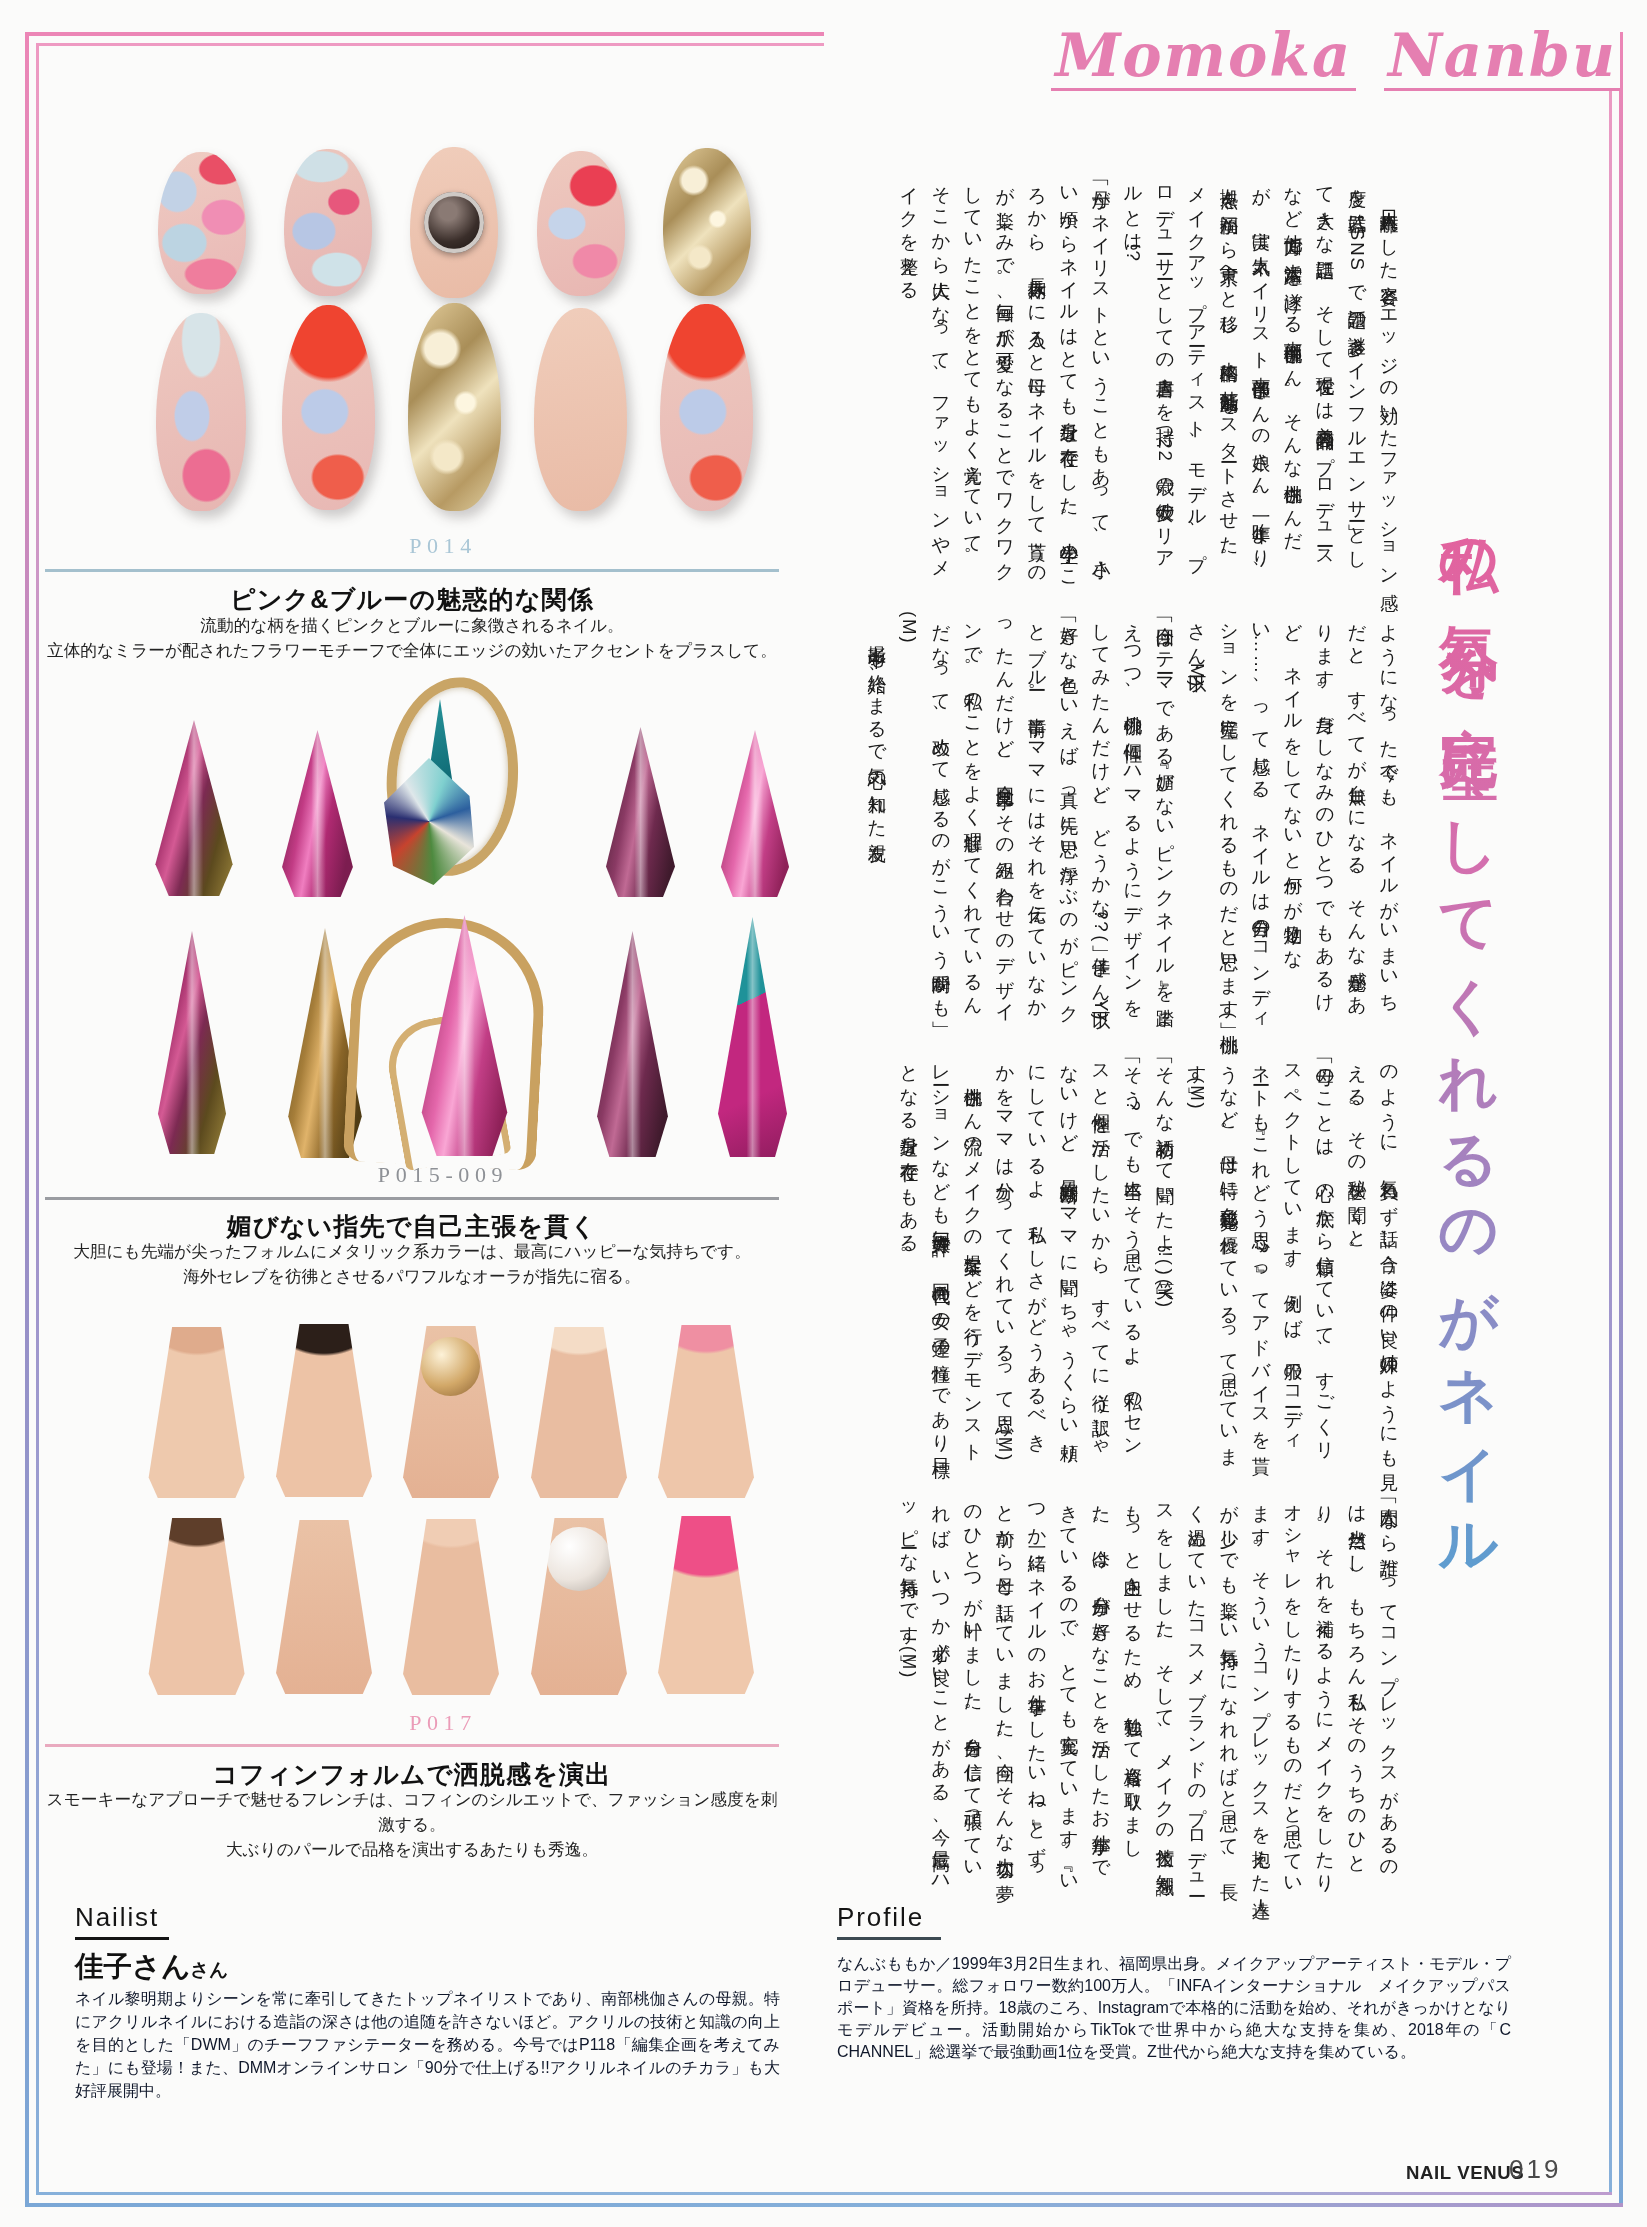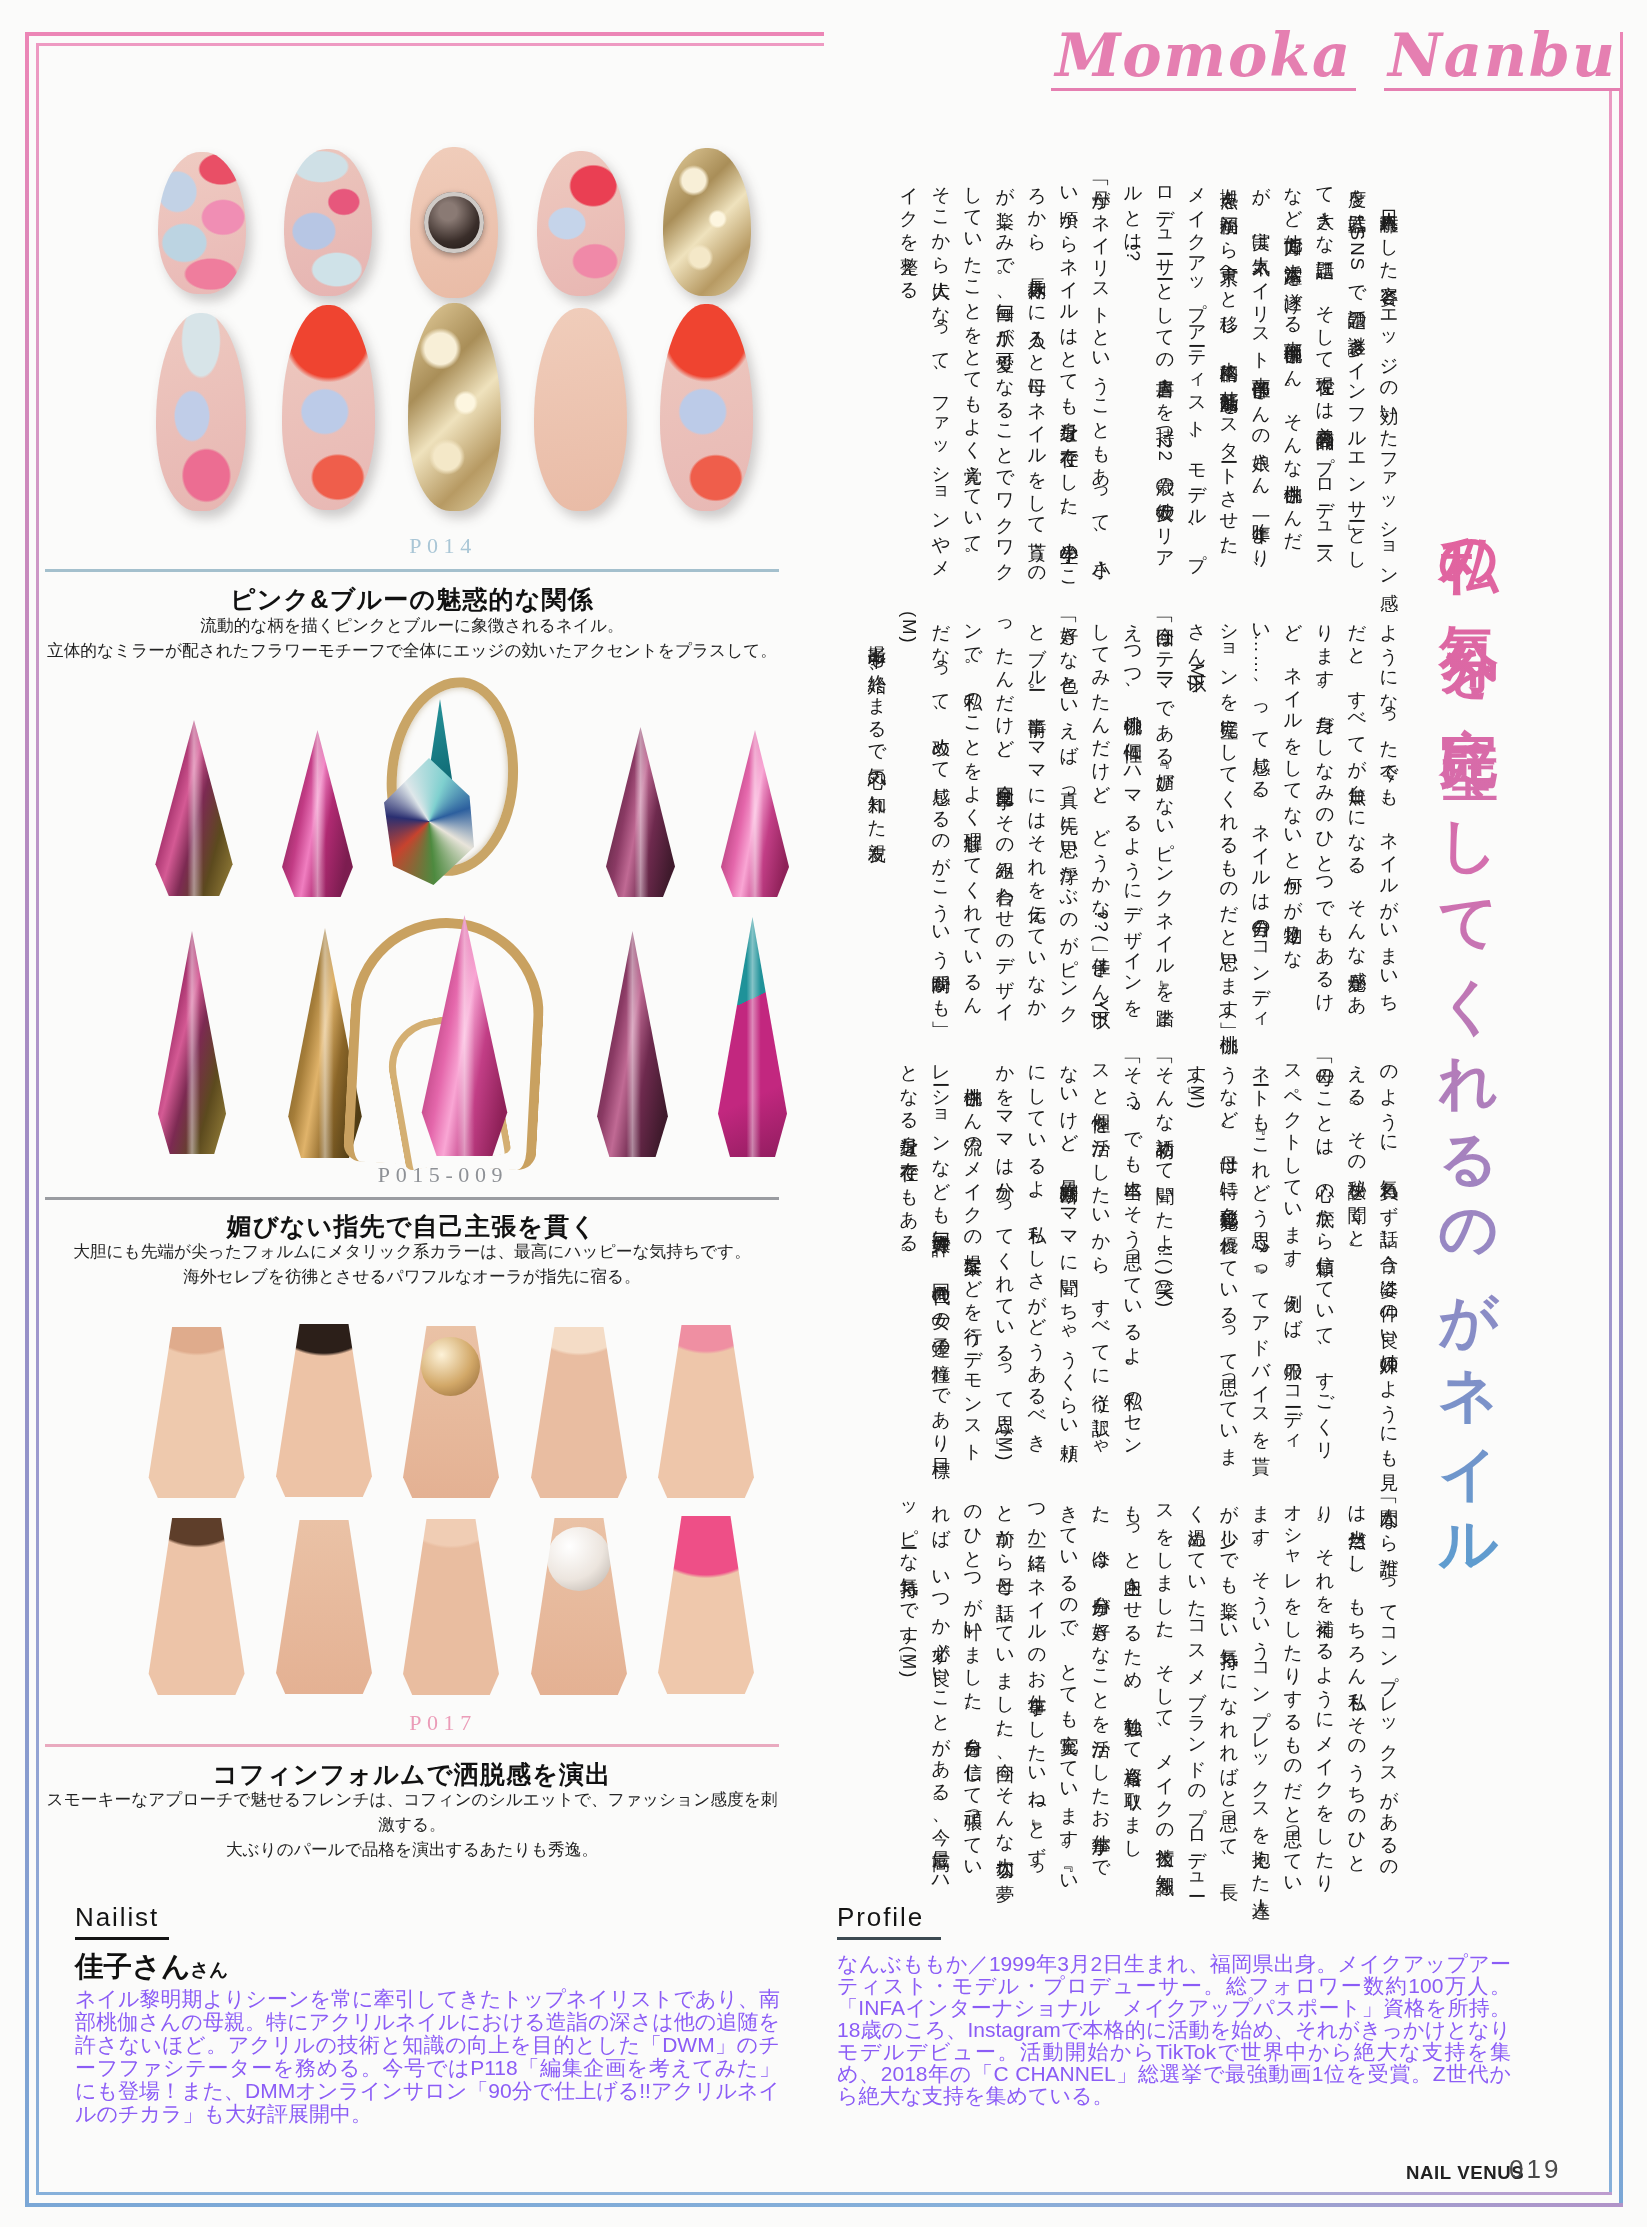--- a/index.html
+++ b/index.html
@@ -123,21 +123,21 @@
   .nude2{background:linear-gradient(180deg,#eac2a6,#e4b193);}
   .pearl{position:absolute;border-radius:50%;}
   .pearl-gold{background:radial-gradient(circle at 35% 30%,#fdf2d8,#d2a868 55%,#8c6233);}
   .pearl-white{background:radial-gradient(circle at 35% 30%,#ffffff,#ece5de 55%,#b5aca4);}
 
   
   .cred-label{position:absolute;font-size:26px;letter-spacing:1.9px;color:#141414;}
   .cred-bar{position:absolute;height:3.1px;background:#141414;}
   #nailist-name{position:absolute;left:75px;top:1948px;font-weight:700;font-size:28.5px;color:#111;}
   #nailist-name .sfx{font-size:18.6px;font-weight:700;}
-  .cred-bio{position:absolute;font-size:21px;line-height:23px;color:#8b5cf6;text-align:justify;}
+  .cred-bio{position:absolute;font-size:16px;line-height:23px;color:#0f172a;text-align:justify;}
 
   
   #footer-brand{position:absolute;left:1395px;top:2162px;font-size:18.6px;font-weight:700;letter-spacing:0.6px;color:#222;margin-left:11px;}
   #footer-page{position:absolute;left:1509px;top:2154px;font-size:26px;letter-spacing:3.1px;color:#4a4a4a;}
 </style>
 </head>
 <body>
 
 <div id="page">
 

